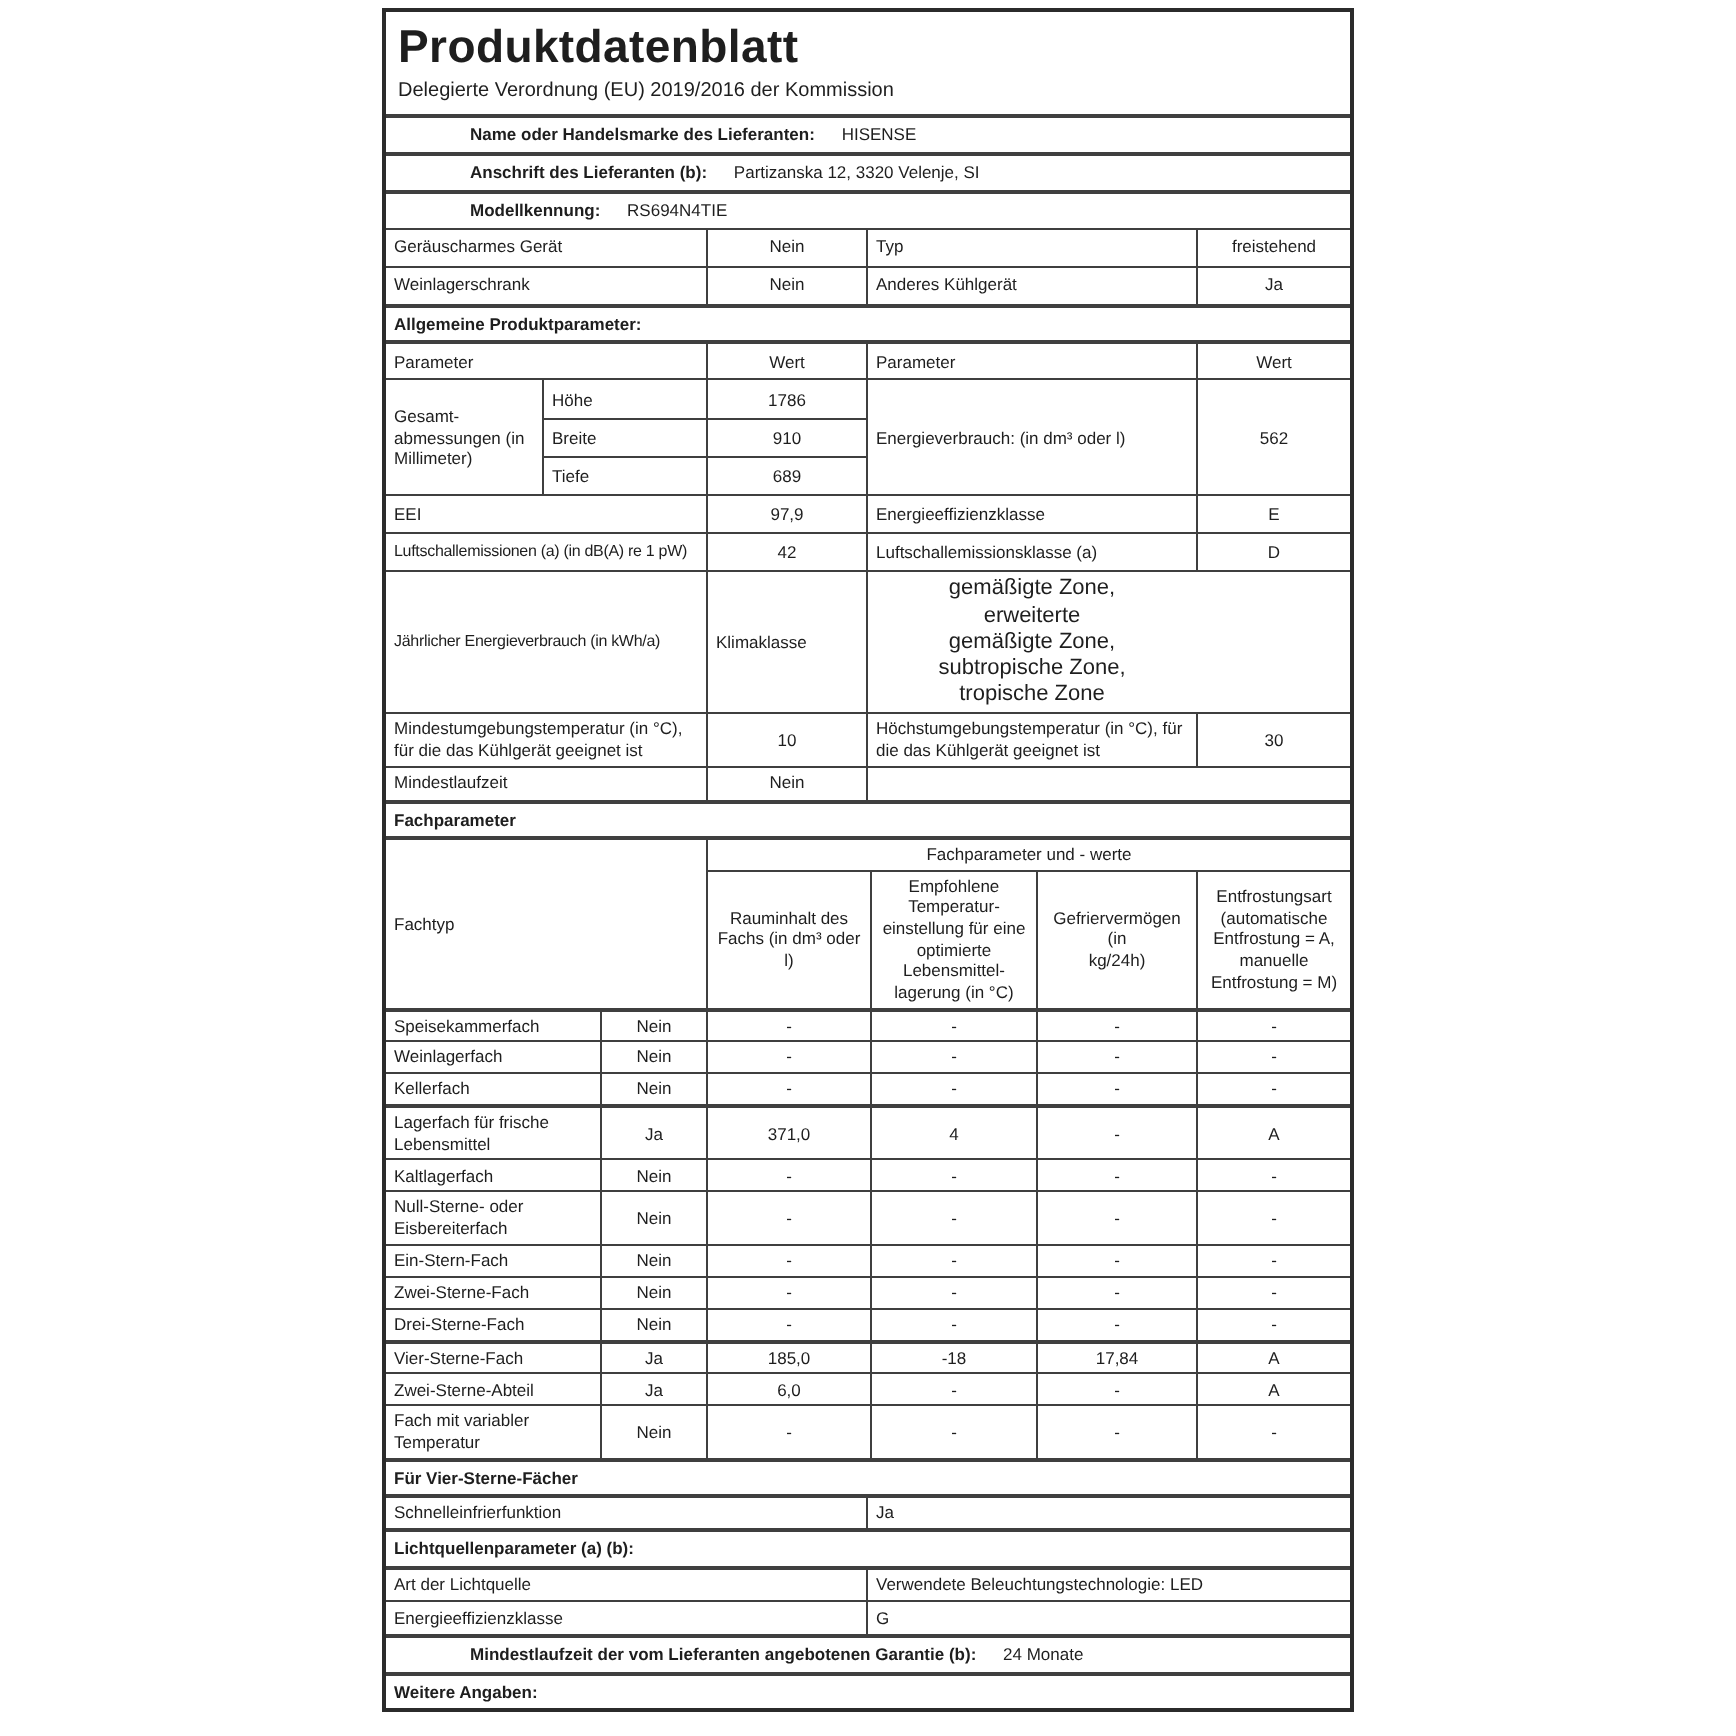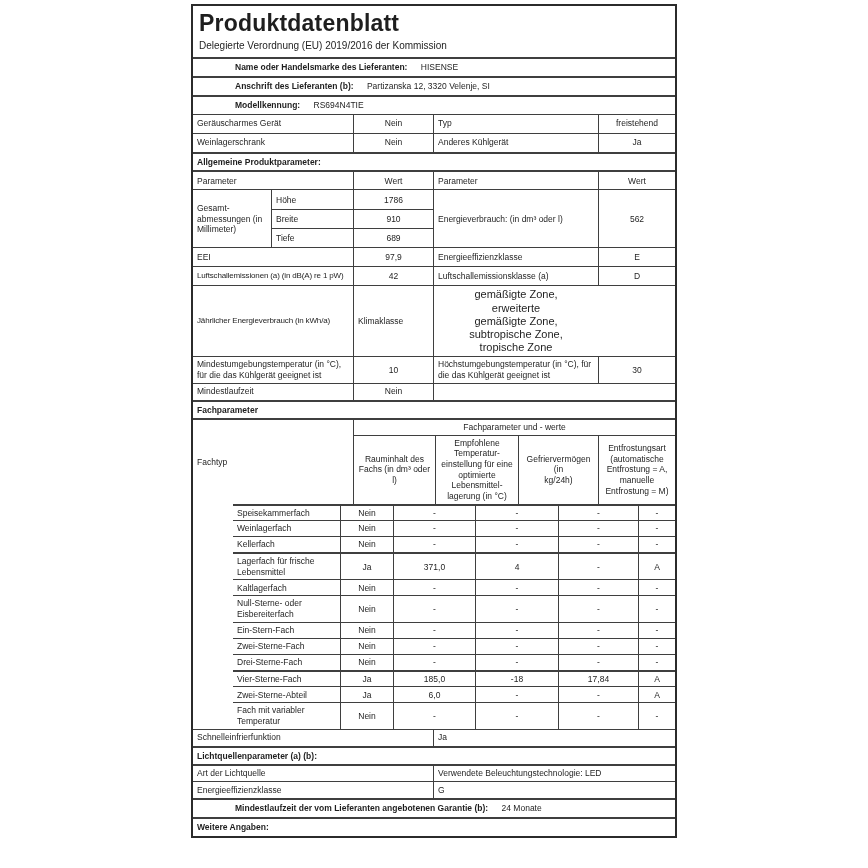--- a/index.html
+++ b/index.html
@@ -21,21 +21,21 @@
   .row{display:grid;border-top:1px solid var(--bc);align-items:stretch;}
   .row:first-child{border-top:none;}
   .t2{border-top-width:2px;}
   .sec{border-top-width:2px;}
   .sec + .row{border-top-width:2px;}
   
   .g4{grid-template-columns:160px 80px 165px 1fr;min-height:19px;}
   .g3w{grid-template-columns:160px 80px 1fr;min-height:17px;}
   .g2{grid-template-columns:240px 1fr;min-height:17px;}
   .dims{grid-template-columns:78px 82px 80px 165px 1fr;grid-template-rows:repeat(3,minmax(19px,auto));}
-  .f6{grid-template-columns:107px 53px 82px 83px 80px 1fr;min-height:16px;margin-left:40px;}
+  .f6{grid-template-columns:107px 53px 82px 83px 80px 1fr;min-height:16px;}
   .fach-head{grid-template-columns:160px 82px 83px 80px 1fr;grid-template-rows:auto auto;}
   
   .c{
     padding:2px 4px;border-left:1px solid var(--bc);
     display:flex;align-items:center;white-space:pre-line;
   }
   .c.first{border-left:none;}
   .ctr{justify-content:center;text-align:center;}
   .tight{font-size:8px;letter-spacing:-0.15px;}
   .st{border-top:1px solid var(--bc);}
@@ -243,20 +243,21 @@
   </div>
   <div class="row f6">
     <div class="c first">Fach mit variabler Temperatur</div>
     <div class="c ctr">Nein</div>
     <div class="c ctr">-</div>
     <div class="c ctr">-</div>
     <div class="c ctr">-</div>
     <div class="c ctr">-</div>
   </div>
 
+  <div class="row secrow sec">Für Vier-Sterne-Fächer</div>
   <div class="row g2">
     <div class="c first">Schnelleinfrierfunktion</div>
     <div class="c">Ja</div>
   </div>
 
   <div class="row secrow sec">Lichtquellenparameter (a) (b):</div>
   <div class="row g2">
     <div class="c first">Art der Lichtquelle</div>
     <div class="c">Verwendete Beleuchtungstechnologie: LED</div>
   </div>

